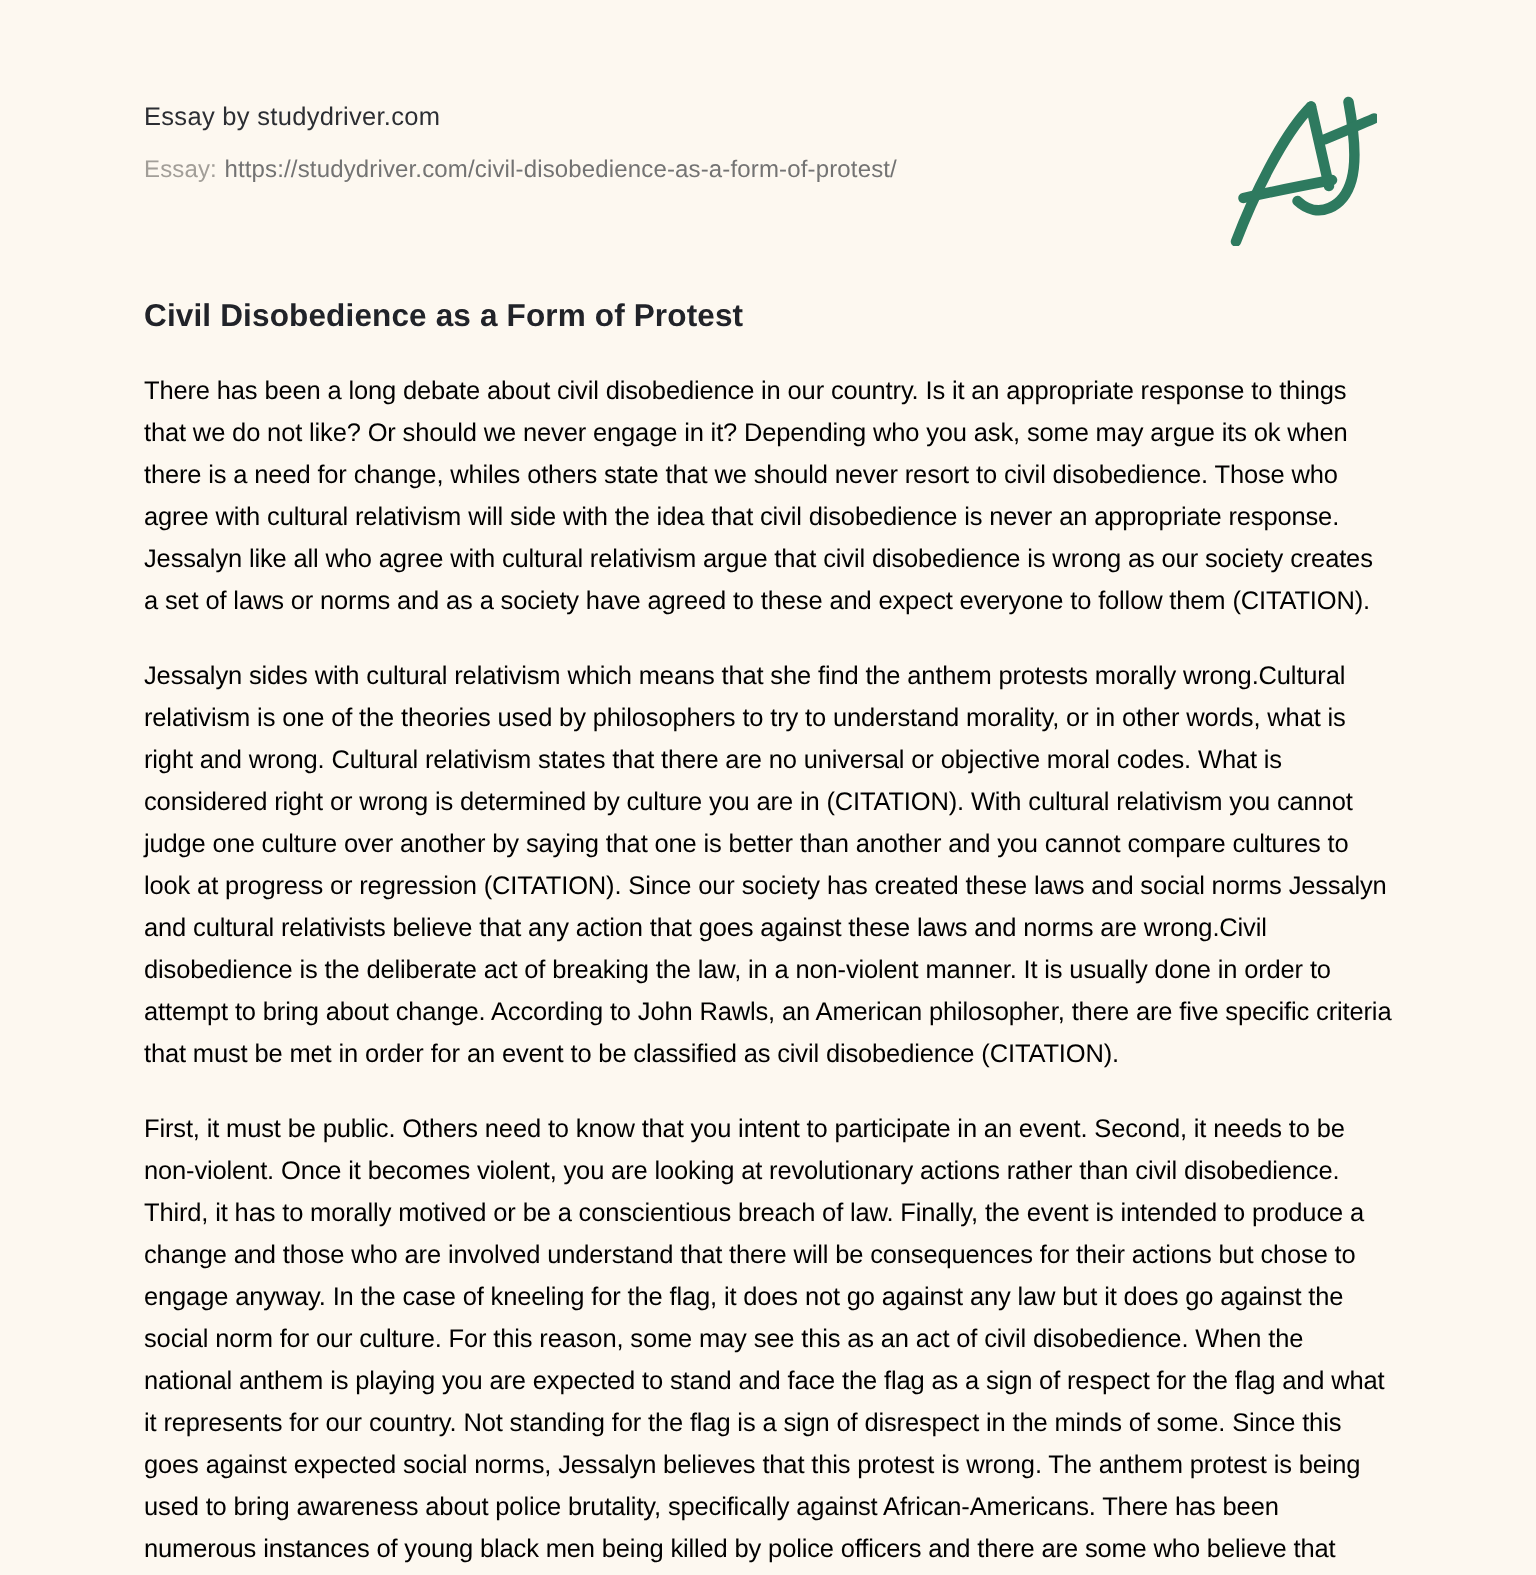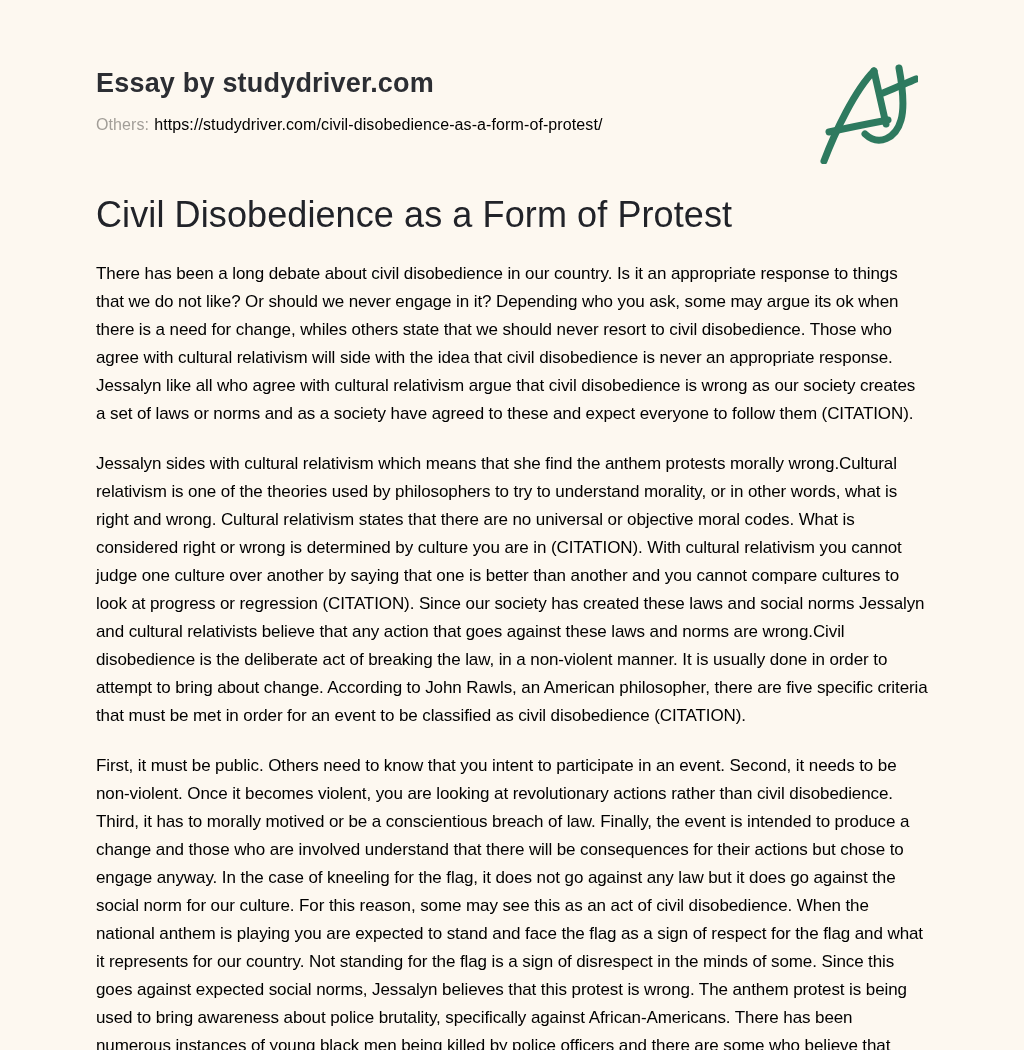--- a/index.html
+++ b/index.html
@@ -13,67 +13,67 @@
     overflow: hidden;
   }
   .page {
     position: relative;
     width: 1024px;
     height: 1050px;
     padding: 68px 96px 0 96px;
   }
   .header-title {
     margin: 0 0 17px 0;
-    font-size: 27px;
-    font-weight: 700;
+    font-size: 17px;
+    font-weight: 400;
     color: #2c2e33;
     letter-spacing: 0.2px;
   }
   .source-line {
     font-size: 16px;
     color: #a29e98;
     letter-spacing: 0.1px;
   }
   .source-link {
-    color: #000000;
+    color: #737373;
     text-decoration: none;
     margin-left: 5px;
   }
   .logo {
     position: absolute;
     left: 816px;
     top: 64px;
     width: 102px;
     height: 100px;
   }
   .essay-title {
-    margin: 60px 0 24px 0;
-    font-size: 36px;
-    font-weight: 400;
+    margin: 76px 0 24px 0;
+    font-size: 21px;
+    font-weight: 700;
     color: #212329;
     letter-spacing: 0.1px;
   }
   .para {
     margin: 0 0 22px 0;
     max-width: 832px;
     font-size: 17px;
     line-height: 28px;
     color: #000000;
     letter-spacing: -0.1px;
   }
 </style>
 </head>
 <body>
 
 <div class="page">
 
   <div class="header">
     <h1 class="header-title">Essay by studydriver.com</h1>
     <div class="source-line">
-      <span>Others:</span><a class="source-link" href="#">https://studydriver.com/civil-disobedience-as-a-form-of-protest/</a>
+      <span>Essay:</span><a class="source-link" href="#">https://studydriver.com/civil-disobedience-as-a-form-of-protest/</a>
     </div>
     <svg class="logo" viewBox="0 0 100 100" fill="none" stroke="#2e7a5f" stroke-width="7" stroke-linecap="round" stroke-linejoin="round">
       <path d="M7 97 C 18 68 38 26 57 7"></path>
       <path d="M57 7 L 69 60"></path>
       <path d="M12 68 C 30 64 50 60 71 56"></path>
       <path d="M82 4 C 85 20 88 42 84 56 C 79 74 62 83 48 70"></path>
       <path d="M66 29 C 78 24 90 19 99 15"></path>
     </svg>
   </div>
 

